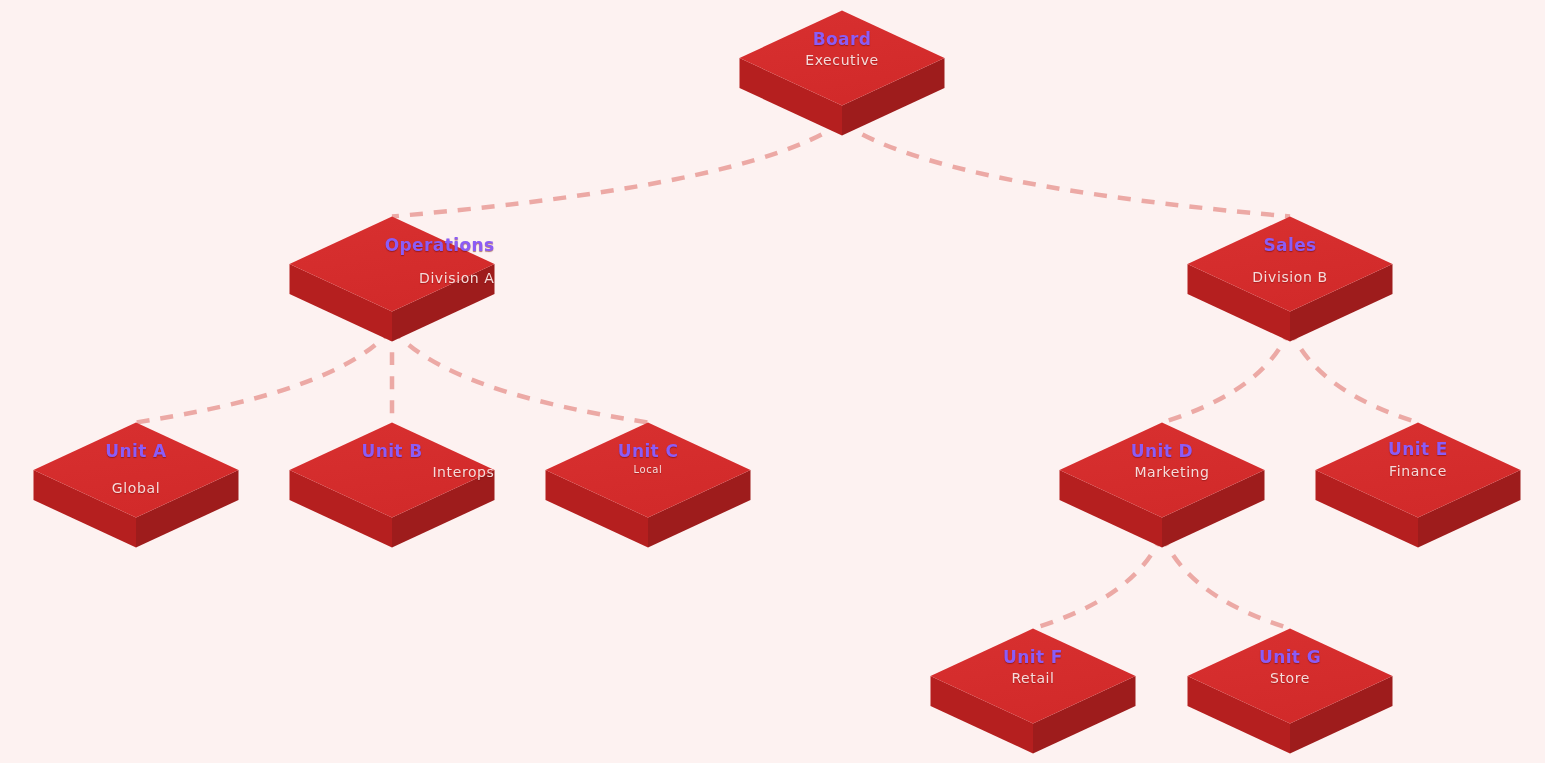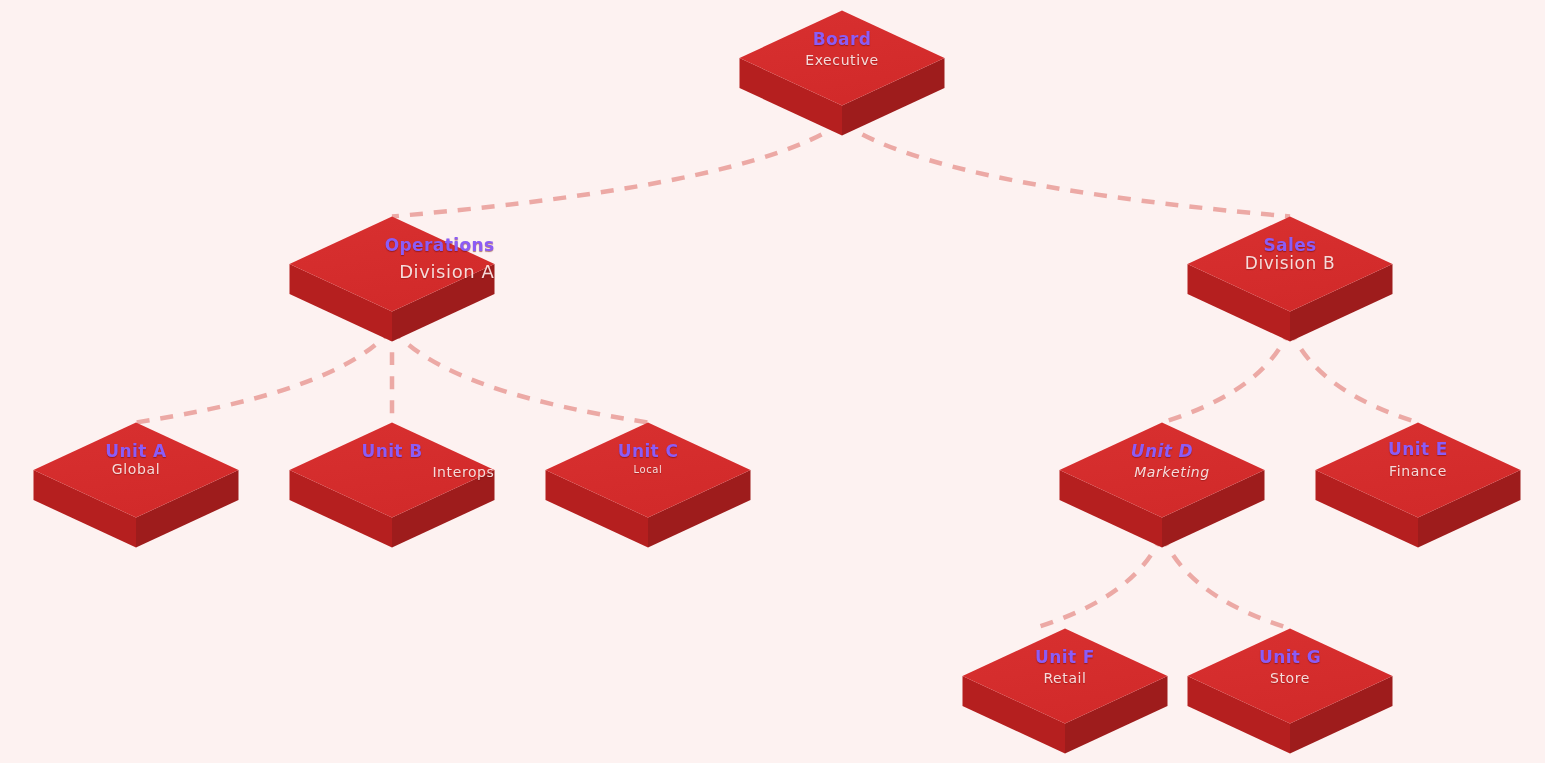--- a/index.html
+++ b/index.html
@@ -107,55 +107,55 @@
           <defs>
             <linearGradient id="topgrad-operations" x1="0" y1="0" x2="0.35" y2="1">
               <stop offset="0%" stop-color="#d83030"></stop>
               <stop offset="100%" stop-color="#d22a2a"></stop>
             </linearGradient>
           </defs>
           <path d="M102.5,0 L205,47.5 L102.5,95 L0,47.5 Z" fill="url(#topgrad-operations)"></path>
         </svg>
         <div class="node-text" style="top: 19.5px; text-align: right;">
           <div class="node-title" style="font-size: 17px;">Operations</div>
-          <div class="node-sub" style="font-size: 18px; margin-top: 9px;">Division A</div>
+          <div class="node-sub" style="font-size: 14px; margin-top: 17px;">Division A</div>
         </div>
       </div>
       <div class="node" style="left: 1290px; top: 264px; width: 205px; height: 95px;">
         <svg width="205" height="127" viewBox="0 0 205 127">
           <path d="M0,47.5 L102.5,95 L102.5,125 L0,77.5 Z" fill="#b51f1f"></path>
           <path d="M102.5,95 L205,47.5 L205,77.5 L102.5,125 Z" fill="#9e1c1c"></path>
           <defs>
             <linearGradient id="topgrad-sales" x1="0" y1="0" x2="0.35" y2="1">
               <stop offset="0%" stop-color="#d83030"></stop>
               <stop offset="100%" stop-color="#d22a2a"></stop>
             </linearGradient>
           </defs>
           <path d="M102.5,0 L205,47.5 L102.5,95 L0,47.5 Z" fill="url(#topgrad-sales)"></path>
         </svg>
         <div class="node-text" style="top: 19.5px;">
           <div class="node-title" style="font-size: 17px;">Sales</div>
-          <div class="node-sub" style="font-size: 17px; margin-top: 1px;">Division B</div>
+          <div class="node-sub" style="font-size: 14px; margin-top: 16px;">Division B</div>
         </div>
       </div>
       <div class="node" style="left: 136px; top: 470px; width: 205px; height: 95px;">
         <svg width="205" height="127" viewBox="0 0 205 127">
           <path d="M0,47.5 L102.5,95 L102.5,125 L0,77.5 Z" fill="#b51f1f"></path>
           <path d="M102.5,95 L205,47.5 L205,77.5 L102.5,125 Z" fill="#9e1c1c"></path>
           <defs>
             <linearGradient id="topgrad-unit-a" x1="0" y1="0" x2="0.35" y2="1">
               <stop offset="0%" stop-color="#d83030"></stop>
               <stop offset="100%" stop-color="#d22a2a"></stop>
             </linearGradient>
           </defs>
           <path d="M102.5,0 L205,47.5 L102.5,95 L0,47.5 Z" fill="url(#topgrad-unit-a)"></path>
         </svg>
         <div class="node-text" style="top: 19.5px;">
           <div class="node-title" style="font-size: 17px;">Unit A</div>
-          <div class="node-sub" style="font-size: 14px; margin-top: 2px;">Global</div>
+          <div class="node-sub" style="font-size: 14px; margin-top: 21px;">Global</div>
         </div>
       </div>
       <div class="node" style="left: 392px; top: 470px; width: 205px; height: 95px;">
         <svg width="205" height="127" viewBox="0 0 205 127">
           <path d="M0,47.5 L102.5,95 L102.5,125 L0,77.5 Z" fill="#b51f1f"></path>
           <path d="M102.5,95 L205,47.5 L205,77.5 L102.5,125 Z" fill="#9e1c1c"></path>
           <defs>
             <linearGradient id="topgrad-unit-b" x1="0" y1="0" x2="0.35" y2="1">
               <stop offset="0%" stop-color="#d83030"></stop>
               <stop offset="100%" stop-color="#d22a2a"></stop>
@@ -178,21 +178,21 @@
               <stop offset="100%" stop-color="#d22a2a"></stop>
             </linearGradient>
           </defs>
           <path d="M102.5,0 L205,47.5 L102.5,95 L0,47.5 Z" fill="url(#topgrad-unit-c)"></path>
         </svg>
         <div class="node-text" style="top: 19.5px;">
           <div class="node-title" style="font-size: 17px;">Unit C</div>
           <div class="node-sub" style="font-size: 10px; margin-top: 5px;">Local</div>
         </div>
       </div>
-      <div class="node" style="left: 1162px; top: 470px; width: 205px; height: 95px; font-style: italic;">
+      <div class="node" style="left: 1162px; top: 470px; width: 205px; height: 95px;">
         <svg width="205" height="127" viewBox="0 0 205 127">
           <path d="M0,47.5 L102.5,95 L102.5,125 L0,77.5 Z" fill="#b51f1f"></path>
           <path d="M102.5,95 L205,47.5 L205,77.5 L102.5,125 Z" fill="#9e1c1c"></path>
           <defs>
             <linearGradient id="topgrad-unit-d" x1="0" y1="0" x2="0.35" y2="1">
               <stop offset="0%" stop-color="#d83030"></stop>
               <stop offset="100%" stop-color="#d22a2a"></stop>
             </linearGradient>
           </defs>
           <path d="M102.5,0 L205,47.5 L102.5,95 L0,47.5 Z" fill="url(#topgrad-unit-d)"></path>
@@ -212,21 +212,21 @@
               <stop offset="100%" stop-color="#d22a2a"></stop>
             </linearGradient>
           </defs>
           <path d="M102.5,0 L205,47.5 L102.5,95 L0,47.5 Z" fill="url(#topgrad-unit-e)"></path>
         </svg>
         <div class="node-text" style="top: 18px;">
           <div class="node-title" style="font-size: 17px;">Unit E</div>
           <div class="node-sub" style="font-size: 14px; margin-top: 5px;">Finance</div>
         </div>
       </div>
-      <div class="node" style="left: 1065px; top: 676px; width: 205px; height: 95px;">
+      <div class="node" style="left: 1033px; top: 676px; width: 205px; height: 95px;">
         <svg width="205" height="127" viewBox="0 0 205 127">
           <path d="M0,47.5 L102.5,95 L102.5,125 L0,77.5 Z" fill="#b51f1f"></path>
           <path d="M102.5,95 L205,47.5 L205,77.5 L102.5,125 Z" fill="#9e1c1c"></path>
           <defs>
             <linearGradient id="topgrad-unit-f" x1="0" y1="0" x2="0.35" y2="1">
               <stop offset="0%" stop-color="#d83030"></stop>
               <stop offset="100%" stop-color="#d22a2a"></stop>
             </linearGradient>
           </defs>
           <path d="M102.5,0 L205,47.5 L102.5,95 L0,47.5 Z" fill="url(#topgrad-unit-f)"></path>

